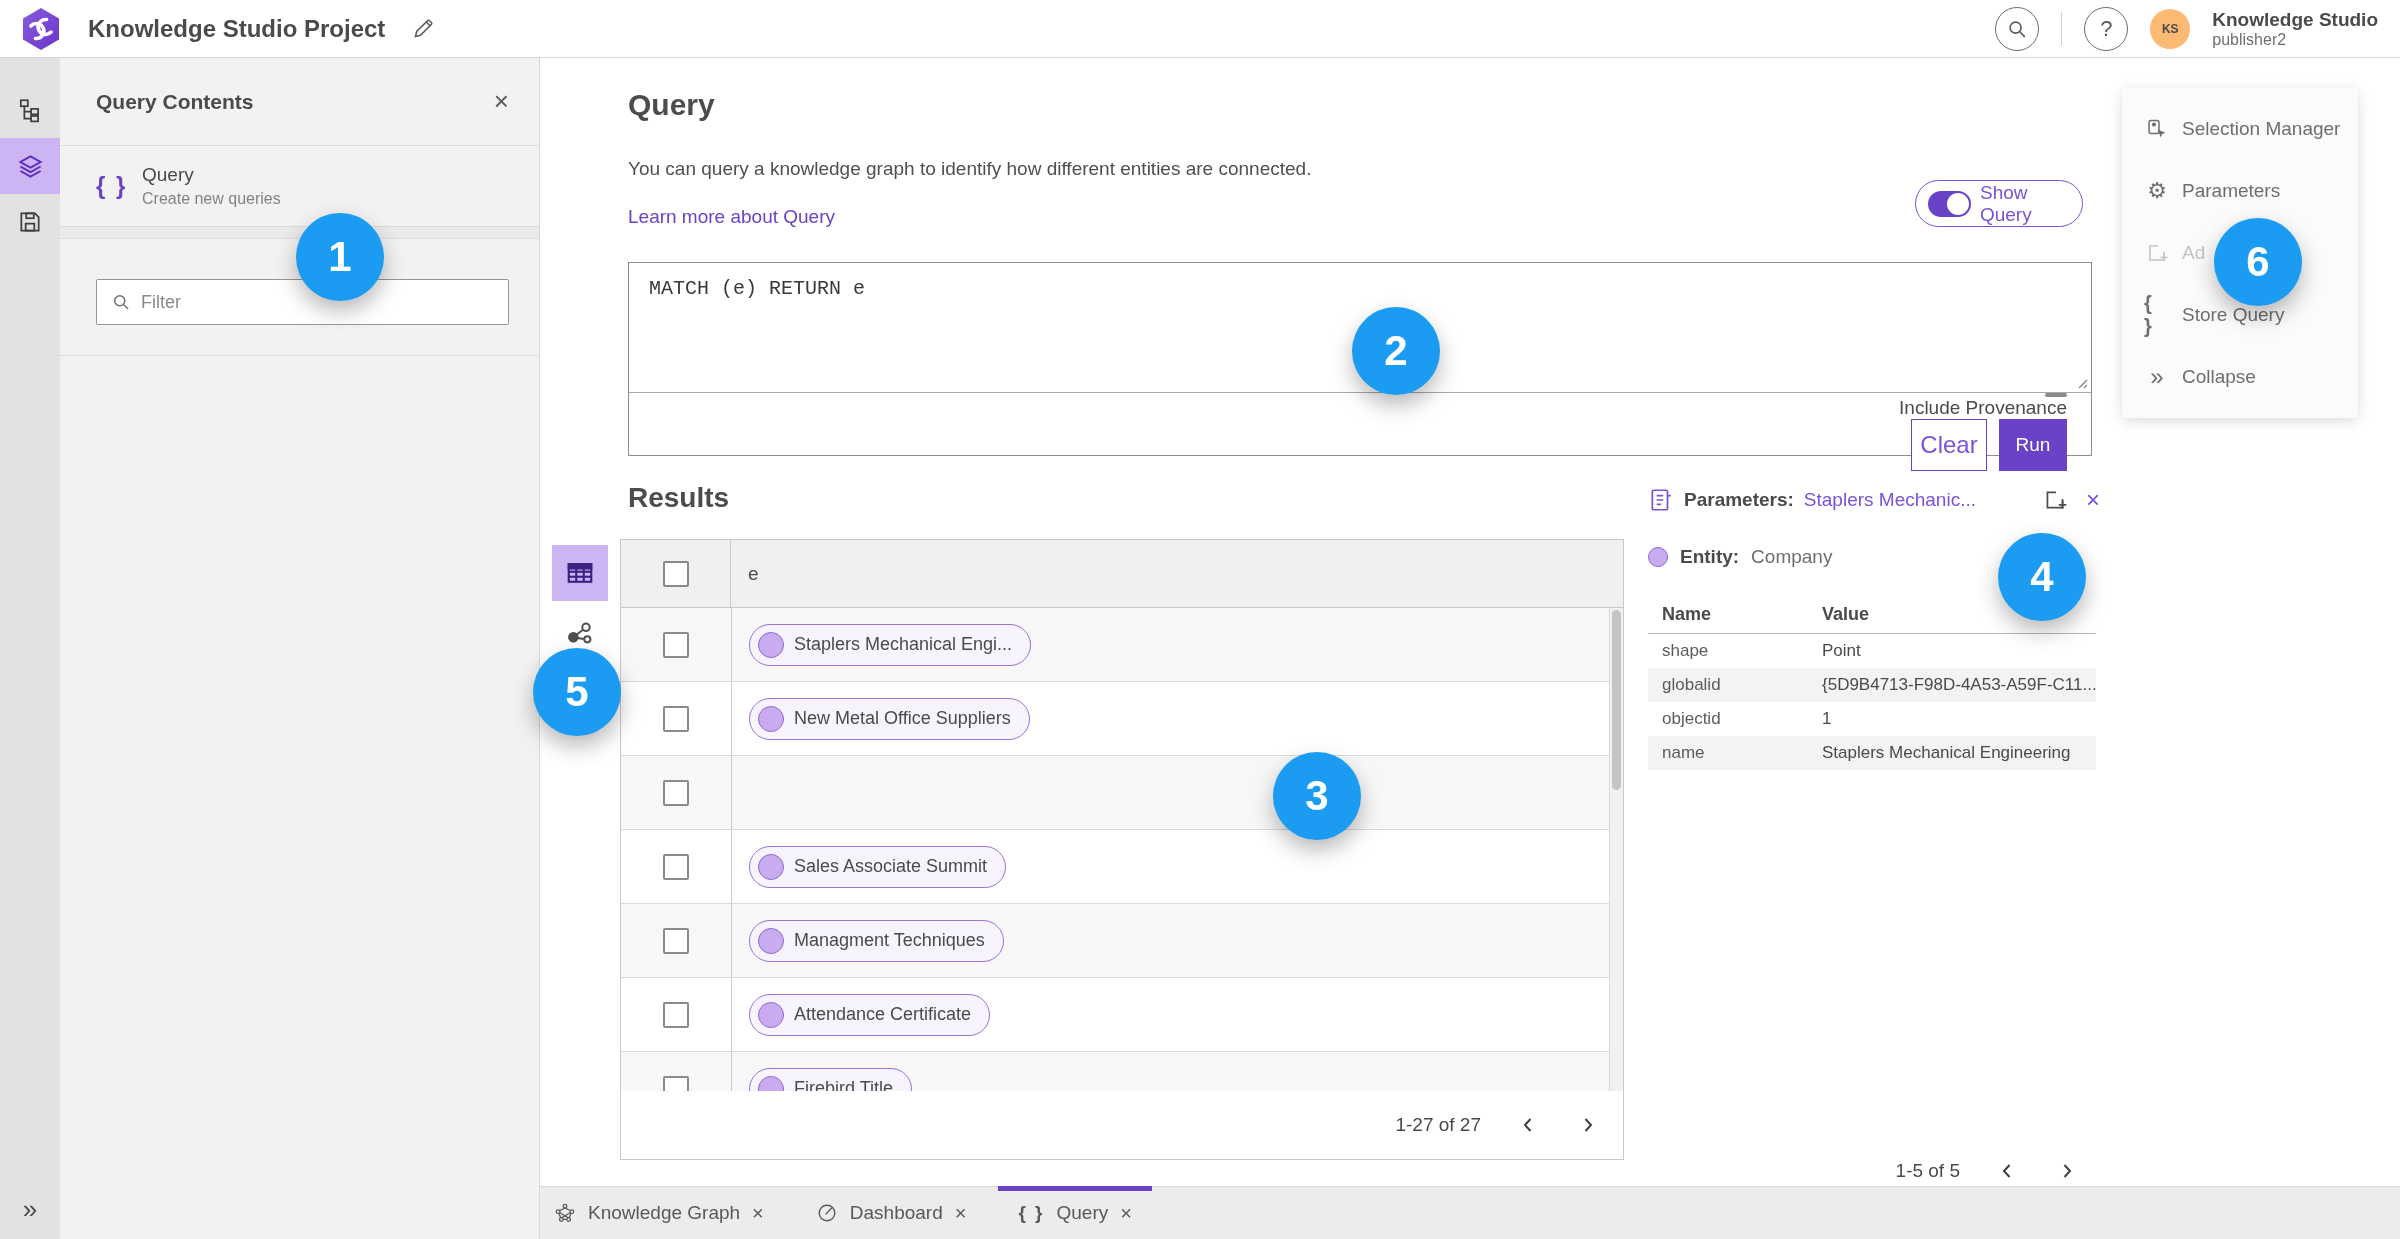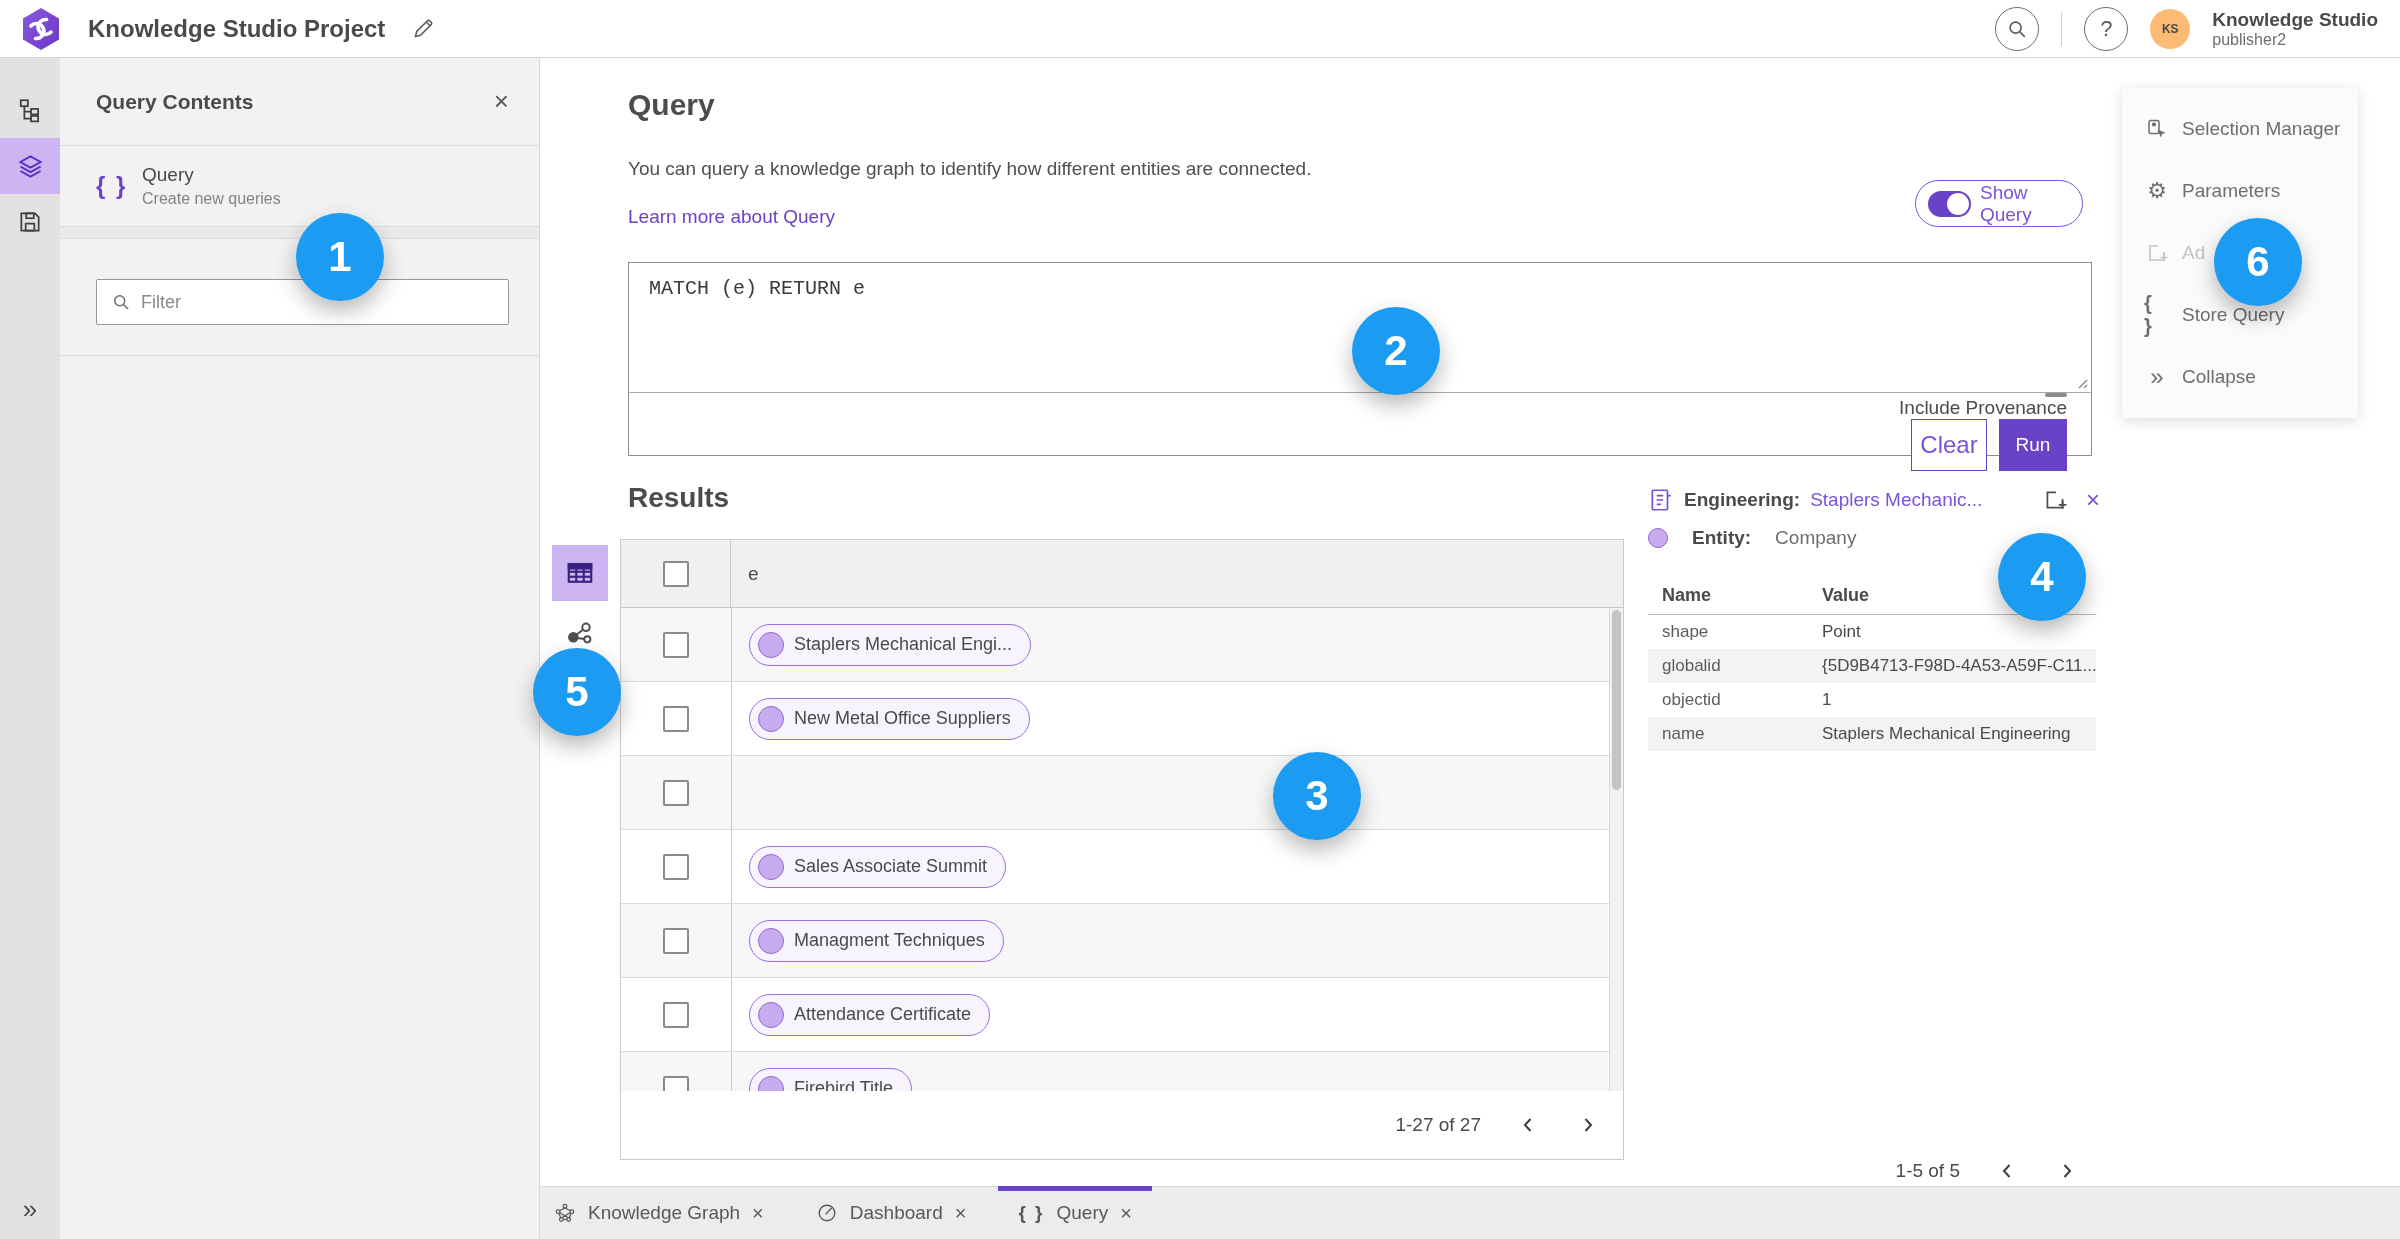--- a/index.html
+++ b/index.html
@@ -139,21 +139,21 @@
   .pg-text { font-size: 19px; color: #4a4a4a; }
   .pg-btn { color: #3f3f3f; cursor: pointer; padding: 4px; }
 
   
   .props { position: absolute; left: 1108px; top: 428px; width: 452px; height: 700px; }
   .props-header { display: flex; align-items: center; gap: 10px; }
   .props-label { font-size: 19px; font-weight: bold; color: #4a4a4a; }
   .props-link { font-size: 19px; color: #7a52d8; cursor: pointer; white-space: nowrap; }
   .props-hicons { margin-left: auto; display: flex; align-items: center; gap: 18px; }
   .props-close { font-size: 24px; color: #7a52d8; cursor: pointer; line-height: 1; }
-  .entity-row { display: flex; align-items: center; gap: 24px; margin-top: 13px; }
+  .entity-row { display: flex; align-items: center; gap: 12px; margin-top: 32px; }
   .entity-dot { width: 20px; height: 20px; border-radius: 50%; background: #c9abf0; border: 1.6px solid #8f68d4; }
   .entity-label { font-size: 19px; font-weight: bold; color: #4a4a4a; }
   .entity-value { font-size: 19px; color: #6e6e6e; }
   .props-table { margin-top: 28px; width: 448px; }
   .pt-head { display: flex; height: 38px; align-items: center; border-bottom: 1px solid #b9b9b9; }
   .pt-head .c1, .pt-row .c1 { width: 158px; padding-left: 14px; }
   .pt-head .c2, .pt-row .c2 { flex: 1; padding-left: 16px; overflow: hidden; white-space: nowrap; }
   .pt-head { font-size: 18px; font-weight: bold; color: #4a4a4a; }
   .pt-row { display: flex; height: 34px; align-items: center; font-size: 17px; }
   .pt-row.alt { background: #f3f3f3; }
@@ -426,21 +426,21 @@
       </span>
     </div>
   </div>
 
   <div class="props">
     <div class="props-header">
       <svg width="26" height="28" viewBox="0 0 24 24" fill="none" stroke="#7a52d8" stroke-width="1.6">
         <rect x="4" y="3" width="14" height="18" rx="1"></rect>
           <path d="M18 8 h3 M8 8 h6 M8 12 h6 M8 16 h4"></path>
       </svg>
-      <span class="props-label">Engineering:</span>
+      <span class="props-label">Parameters:</span>
       <span class="props-link">Staplers Mechanic...</span>
       <span class="props-hicons">
         <svg width="26" height="26" viewBox="0 0 24 24" fill="none" stroke="#4f4f4f" stroke-width="1.6">
           <path d="M19 11 v8 H5 V5 h8"></path>
             <path d="M15.5 16.5 h7 M19 13 v7"></path>
         </svg>
         <span class="props-close">×</span>
       </span>
     </div>
     <div class="entity-row">

